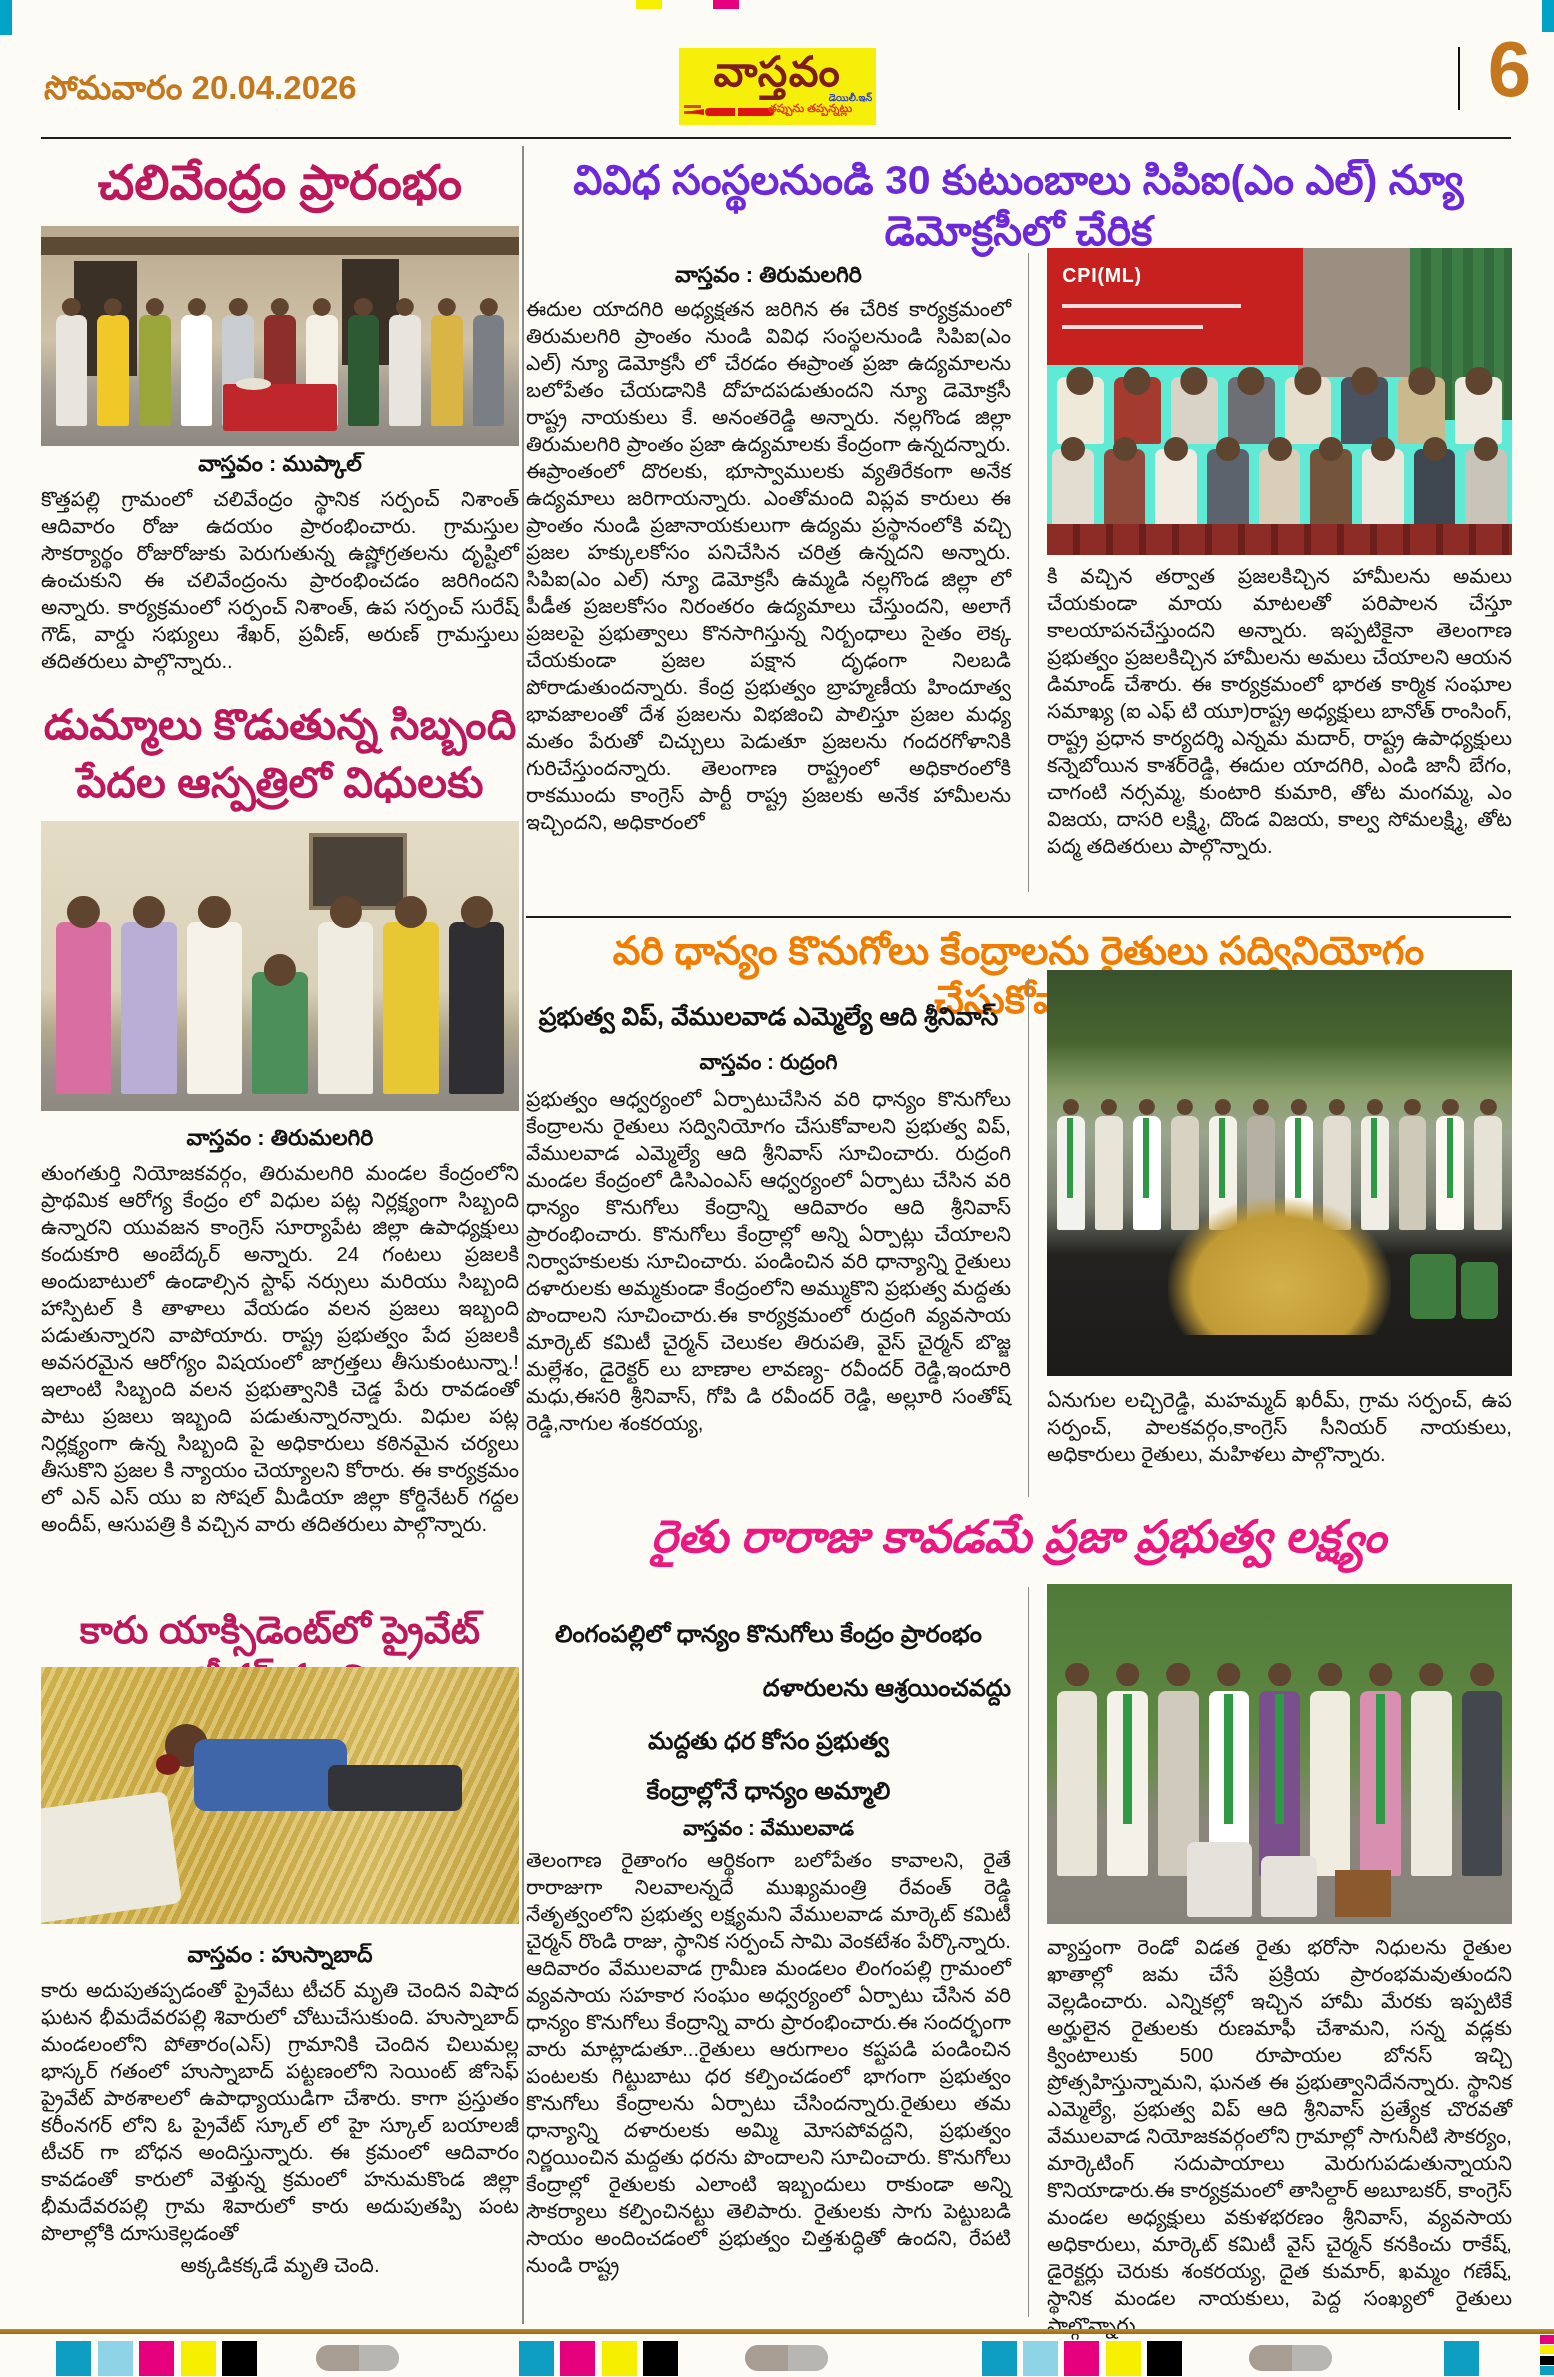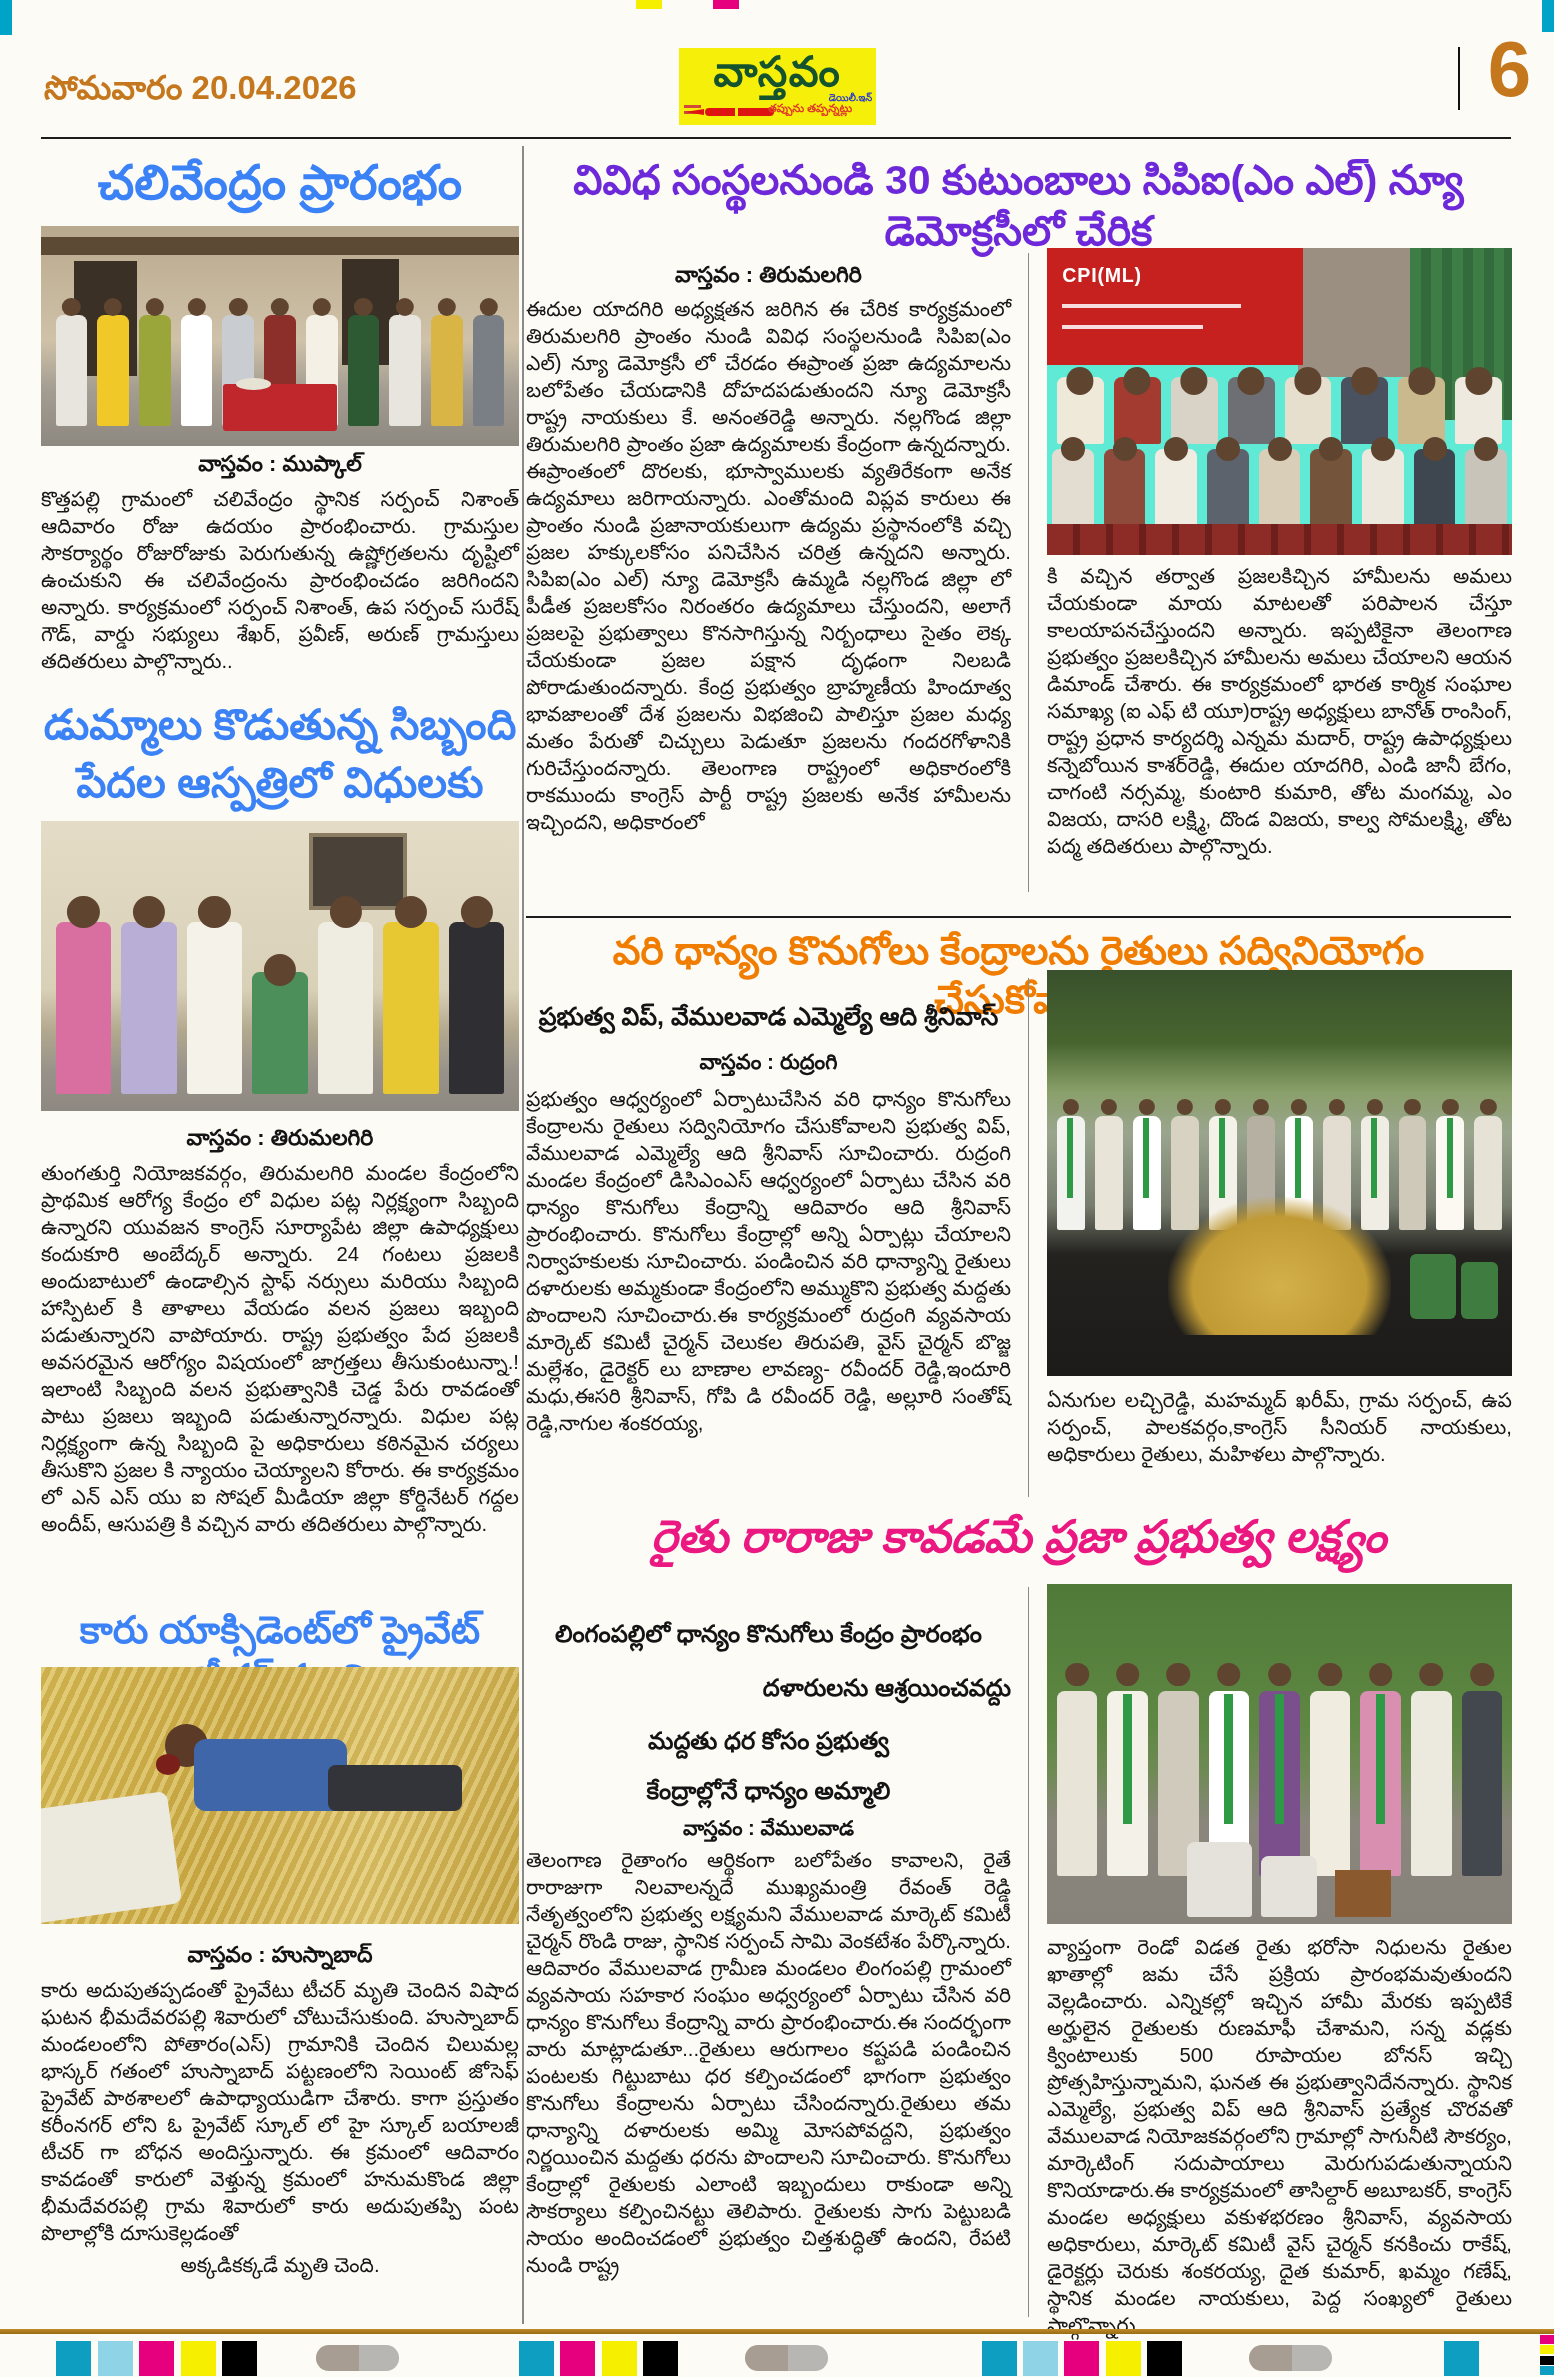--- a/index.html
+++ b/index.html
@@ -2,34 +2,34 @@
 <html style="font-size:12px"><head>
 <meta charset="utf-8">
 <style>
   html,body{margin:0;padding:0;background:#e8e6e0;}
   .page{position:relative;width:1555px;height:2377px;background:#fcfbf5;margin:0 auto;
         font-family:"Liberation Sans",sans-serif;color:#141414;overflow:hidden;}
   .abs{position:absolute;}
   
   .date{font-size:33px;font-weight:800;color:#c4771c;}
   .pageno{font-size:78px;font-weight:800;color:#c4771c;line-height:1;}
-  .headline{font-weight:800;color:#3b82f6;text-align:center;line-height:1.25;}
+  .headline{font-weight:800;color:#be185d;text-align:center;line-height:1.25;}
   .hl-red{color:#6d28d9;}
   .hl-orange{color:#f07c00;}
   .hl-magenta{color:#ea1880;font-style:italic;}
   .subhead{font-weight:800;color:#141414;text-align:center;}
   .byline{font-weight:800;font-size:22px;text-align:center;color:#141414;}
   .body-txt{font-size:20.3px;line-height:27px;text-align:justify;color:#161616;}
   .center-line{font-size:20.3px;line-height:27px;text-align:center;color:#161616;}
   .rule-h{background:#1c1c1c;}
   .rule-v{background:#8a8a8a;}
   .rule-tan{background:linear-gradient(#c08a28,#9a6d14);}
   
   .masthead{background:#f6ef0a;overflow:hidden;}
-  .mh-title{font-size:42px;font-weight:800;color:#14532d;text-align:center;line-height:1.05;letter-spacing:1.5px;margin-top:2.3px;}
+  .mh-title{font-size:42px;font-weight:800;color:#7f1d1d;text-align:center;line-height:1.05;letter-spacing:1.5px;margin-top:2.3px;}
   .mh-edition{position:absolute;right:3.8px;top:44px;font-size:9.8px;font-weight:700;color:#2b3ecc;}
   .mh-tagline{position:absolute;left:89px;top:54px;font-size:11.3px;font-weight:700;color:#e03a2a;}
   .mh-pen{position:absolute;left:25.6px;top:60px;width:69px;height:8.3px;background:#dd1411;border-radius:4.5px;}
   .mh-pen::before{content:"";position:absolute;left:-19.6px;top:0.8px;border-top:3px solid transparent;border-bottom:3px solid transparent;border-right:19.6px solid #dd1411;}
   .mh-pen::after{content:"";position:absolute;left:30px;top:0;width:3px;height:8.3px;background:#f6ef0a;}
   .mh-smallred{position:absolute;left:5.3px;top:57px;width:16.5px;height:3px;background:#d2483a;box-shadow:0 6px 0 #d2483a;}
   
   .photo{position:absolute;overflow:hidden;background:#9a9488;}
   .fig{flex:1;margin:0 1.1%;height:78%;border-radius:7.5px 7.5px 2.3px 2.3px;position:relative;}
   .fig::before{content:"";position:absolute;top:-15%;left:50%;transform:translateX(-50%);width:58%;padding-top:58%;border-radius:50%;background:#5f4430;}

